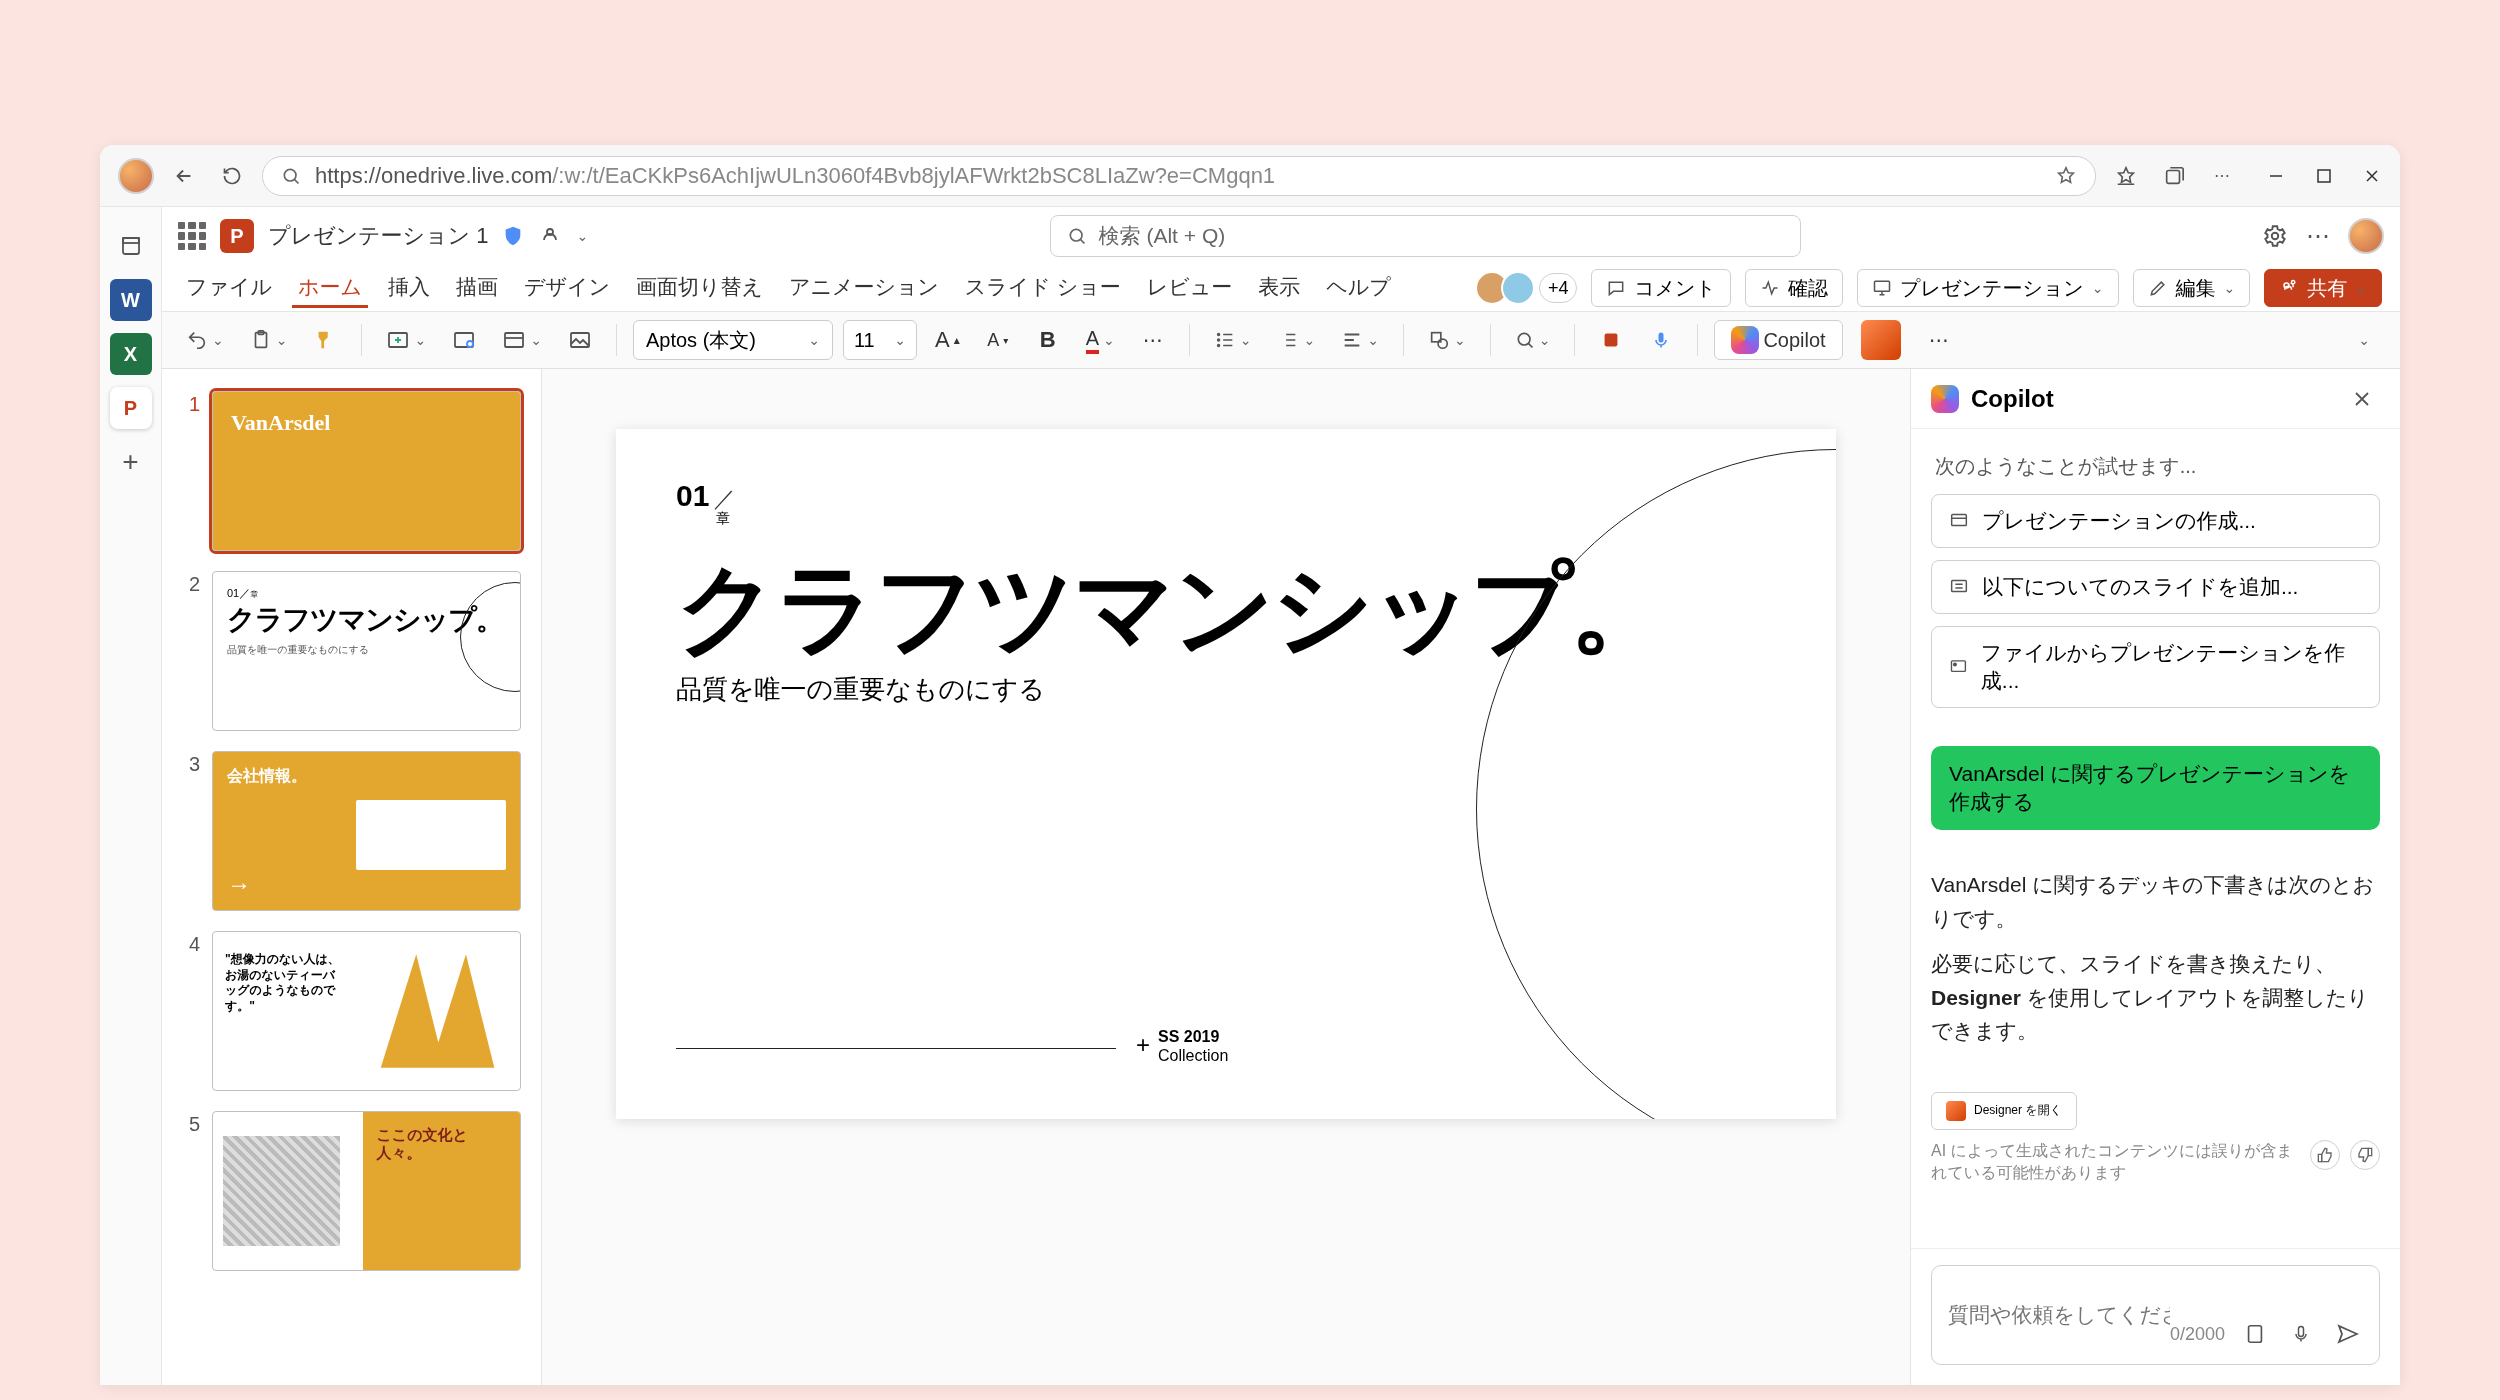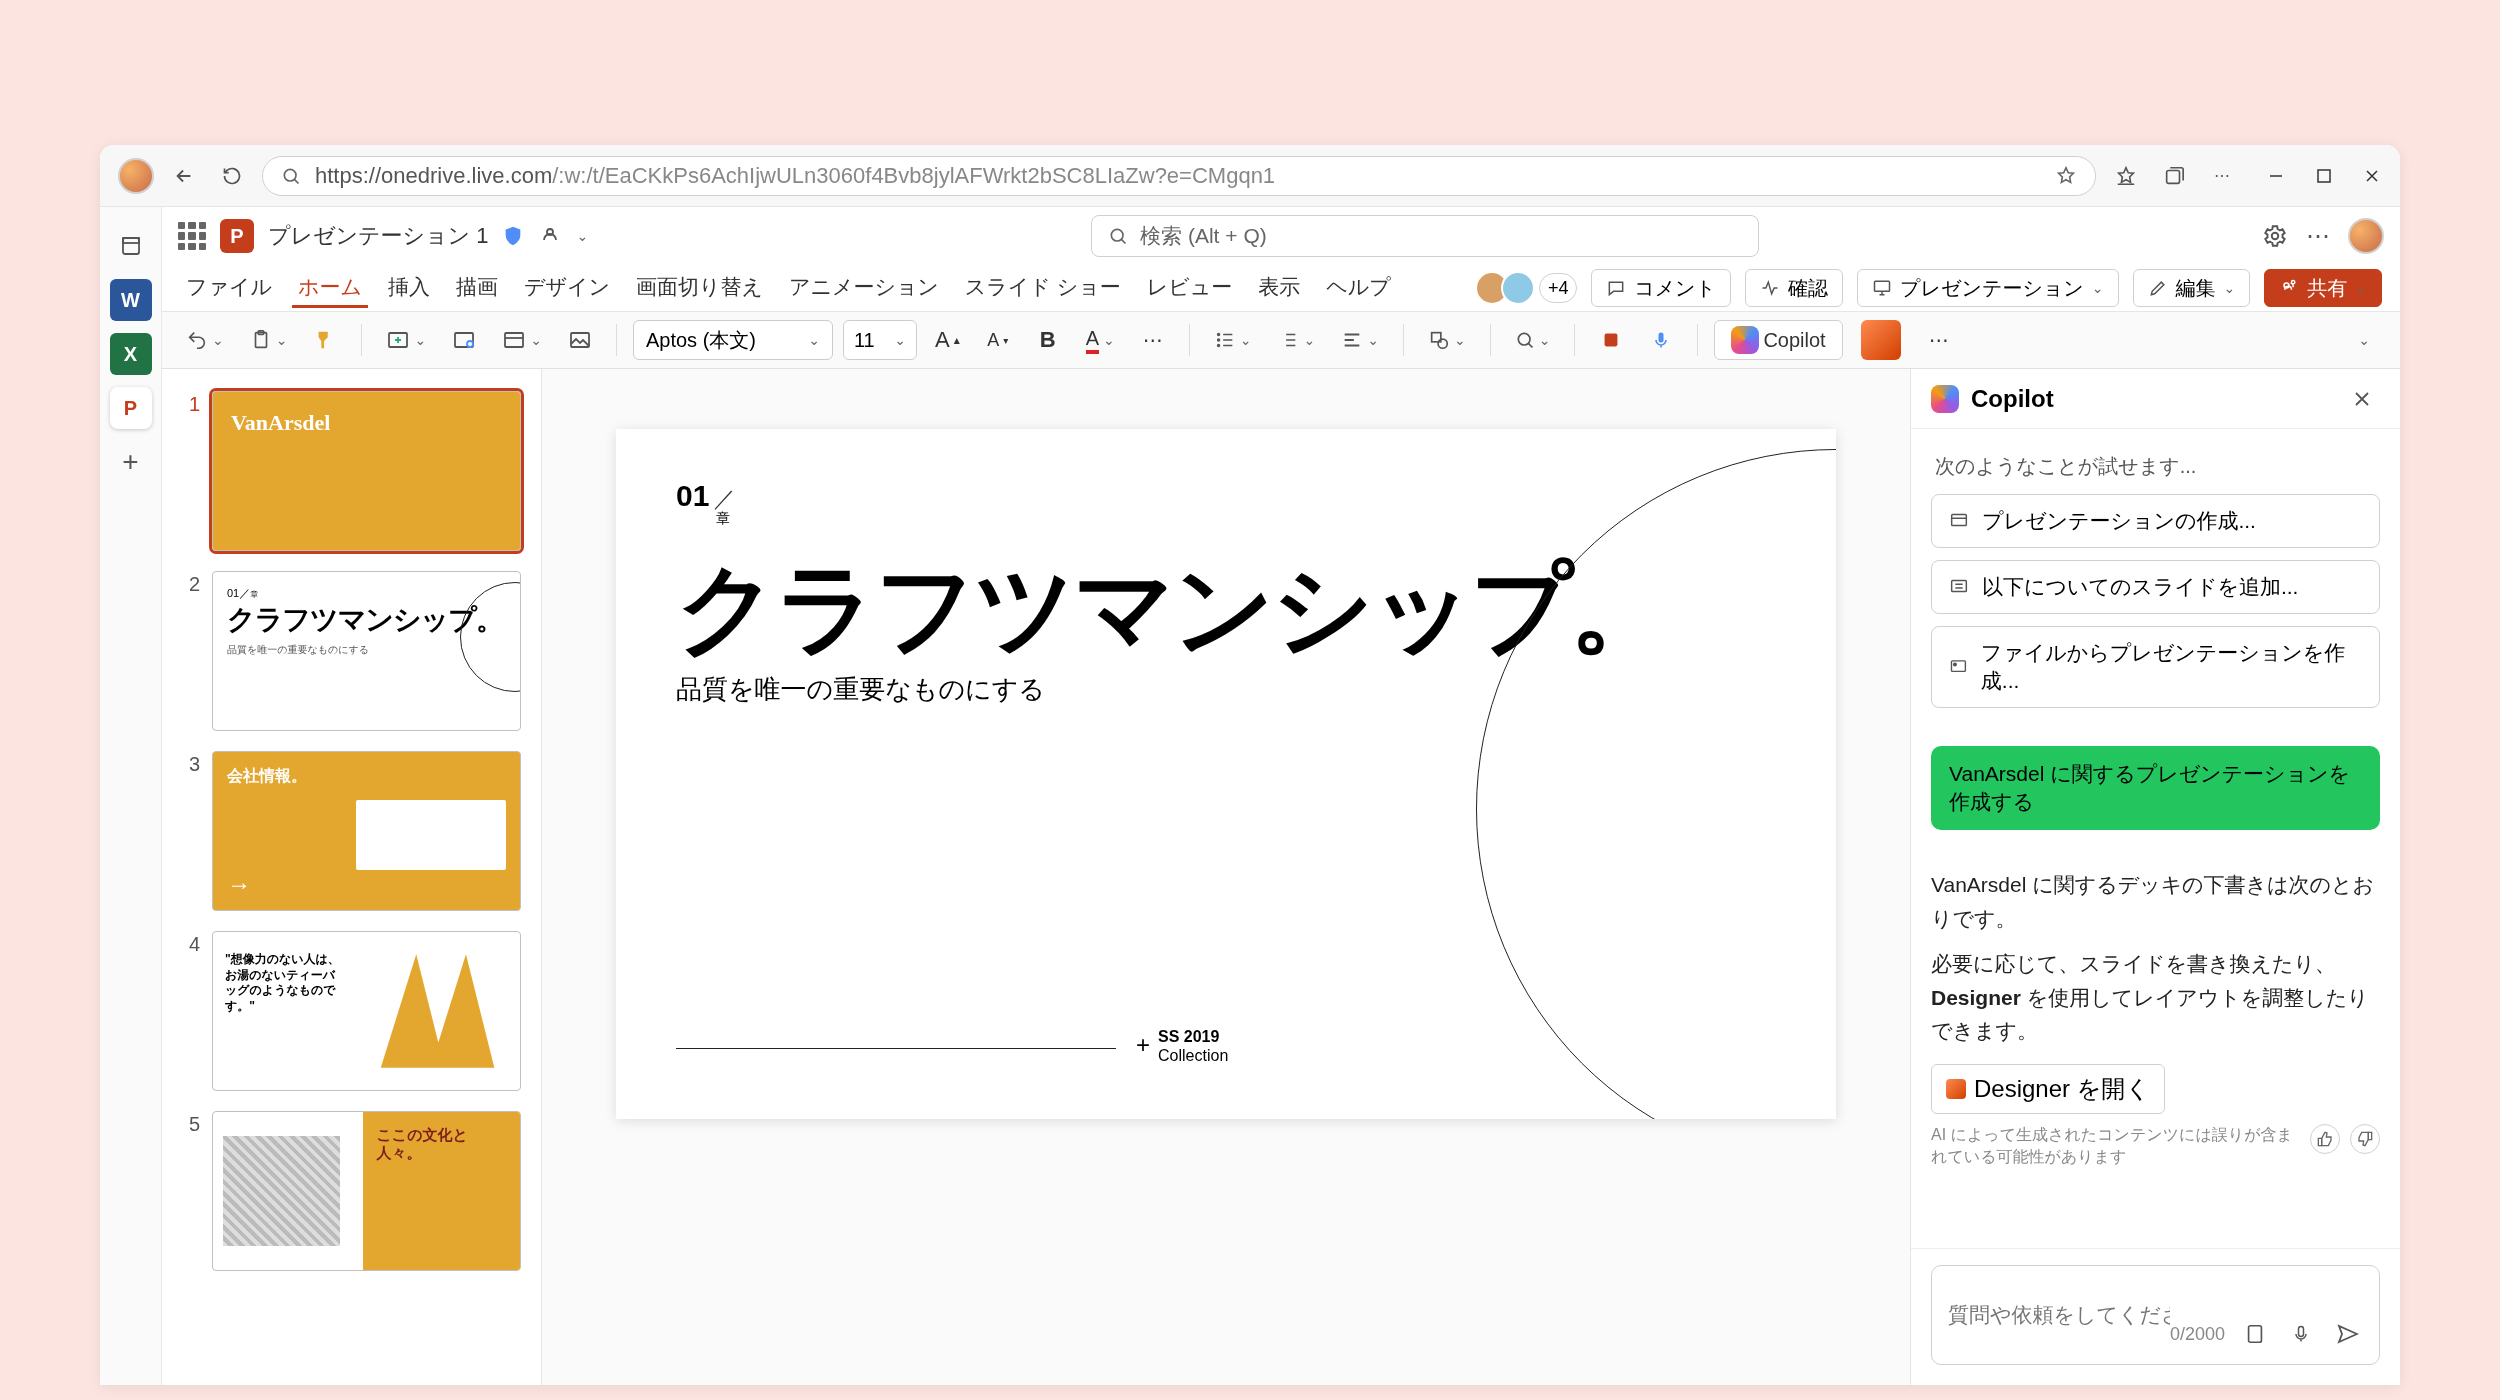--- a/index.html
+++ b/index.html
@@ -28,21 +28,21 @@
 
 .app-col { flex: 1; display: flex; flex-direction: column; overflow: hidden; }
 
 
 .title-row { height: 58px; display: flex; align-items: center; padding: 0 16px; gap: 14px; }
 .grid-icon { width: 28px; height: 28px; display: grid; grid-template-columns: repeat(3,1fr); grid-template-rows: repeat(3,1fr); gap: 3px; }
 .grid-icon span { background: #666; border-radius: 1px; }
 .ppt-icon { width: 34px; height: 34px; background: #c43e1c; border-radius: 6px; display: flex; align-items: center; justify-content: center; color: #fff; font-weight: bold; font-size: 20px; }
 .doc-title { font-size: 22px; color: #333; }
 .search-center { flex: 1; display: flex; justify-content: center; }
-.search-box { width: 668px; height: 42px; border: 1px solid #d0d0d0; border-radius: 8px; display: flex; align-items: center; padding: 0 16px; gap: 12px; color: #666; font-size: 21px; background: #fff; }
+.search-box { width: 751px; height: 42px; border: 1px solid #d0d0d0; border-radius: 8px; display: flex; align-items: center; padding: 0 16px; gap: 12px; color: #666; font-size: 21px; background: #fff; }
 .title-right { display: flex; align-items: center; gap: 18px; }
 
 
 .menu-row { height: 46px; display: flex; align-items: center; padding: 0 18px; gap: 14px; font-size: 21px; }
 .menu-item { padding: 4px 6px; cursor: pointer; color: #333; }
 .menu-item.active { border-bottom: 3px solid #c43e1c; color: #c43e1c; }
 .menu-spacer { flex: 1; }
 .menu-btn { height: 38px; padding: 0 14px; border: 1px solid #d0d0d0; border-radius: 6px; display: flex; align-items: center; gap: 8px; font-size: 20px; cursor: pointer; background: #fff; }
 .avatars-cluster { display: flex; align-items: center; }
 .avatars-cluster .av { width: 34px; height: 34px; border-radius: 50%; border: 2px solid #fff; margin-left: -8px; background: #ccc; }
@@ -96,21 +96,21 @@
 .cp-head { height: 60px; display: flex; align-items: center; padding: 0 20px; gap: 12px; border-bottom: 1px solid #eee; }
 .cp-title { font-size: 24px; font-weight: 600; }
 .cp-close { margin-left: auto; }
 .cp-body { flex: 1; overflow-y: auto; padding: 16px 20px; font-size: 21px; }
 .cp-hint { color: #555; margin: 8px 4px 14px; font-size: 20px; }
 .cp-chip { border: 1px solid #d0d0d0; border-radius: 8px; padding: 12px 16px; margin-bottom: 12px; display: flex; align-items: center; gap: 12px; cursor: pointer; font-size: 21px; }
 .cp-user { background: #22c55e; border-radius: 10px; padding: 14px 18px; margin: 26px 0; display: inline-block; float: right; }
 .clearfix::after { content: ""; display: block; clear: both; }
 .cp-resp { color: #222; line-height: 1.6; margin: 12px 0; }
 .cp-resp b { font-weight: 700; }
-.cp-action { border: 1px solid #d0d0d0; border-radius: 6px; padding: 8px 14px; display: inline-flex; align-items: center; gap: 8px; margin-top: 4px; font-size: 24px; cursor: pointer; }
+.cp-action { border: 1px solid #d0d0d0; border-radius: 6px; padding: 8px 14px; display: inline-flex; align-items: center; gap: 8px; margin-top: 32px; font-size: 12px; cursor: pointer; }
 .cp-disclaim-row { display: flex; align-items: flex-start; gap: 12px; margin-top: 10px; }
 .cp-disclaim { font-size: 16px; color: #888; flex: 1; line-height: 1.4; }
 .cp-feedback { display: flex; gap: 10px; }
 .cp-fb-btn { width: 30px; height: 30px; border: 1px solid #d0d0d0; border-radius: 50%; display: flex; align-items: center; justify-content: center; cursor: pointer; font-size: 16px; }
 
 .cp-input { border-top: 1px solid #eee; padding: 16px 20px 20px; }
 .cp-input-box { border: 1px solid #d0d0d0; border-radius: 10px; padding: 14px 16px; min-height: 100px; display: flex; }
 .cp-input-box input { border: none; outline: none; font-size: 21px; width: 100%; }
 .cp-input-foot { display: flex; align-items: center; margin-top: auto; gap: 14px; }
 .cp-counter { font-size: 18px; color: #888; margin-right: auto; }

